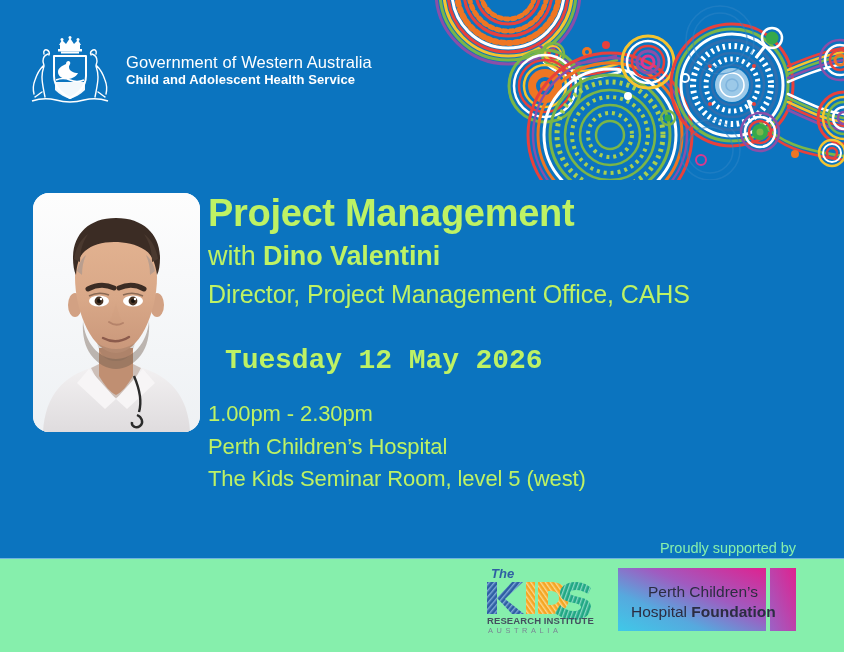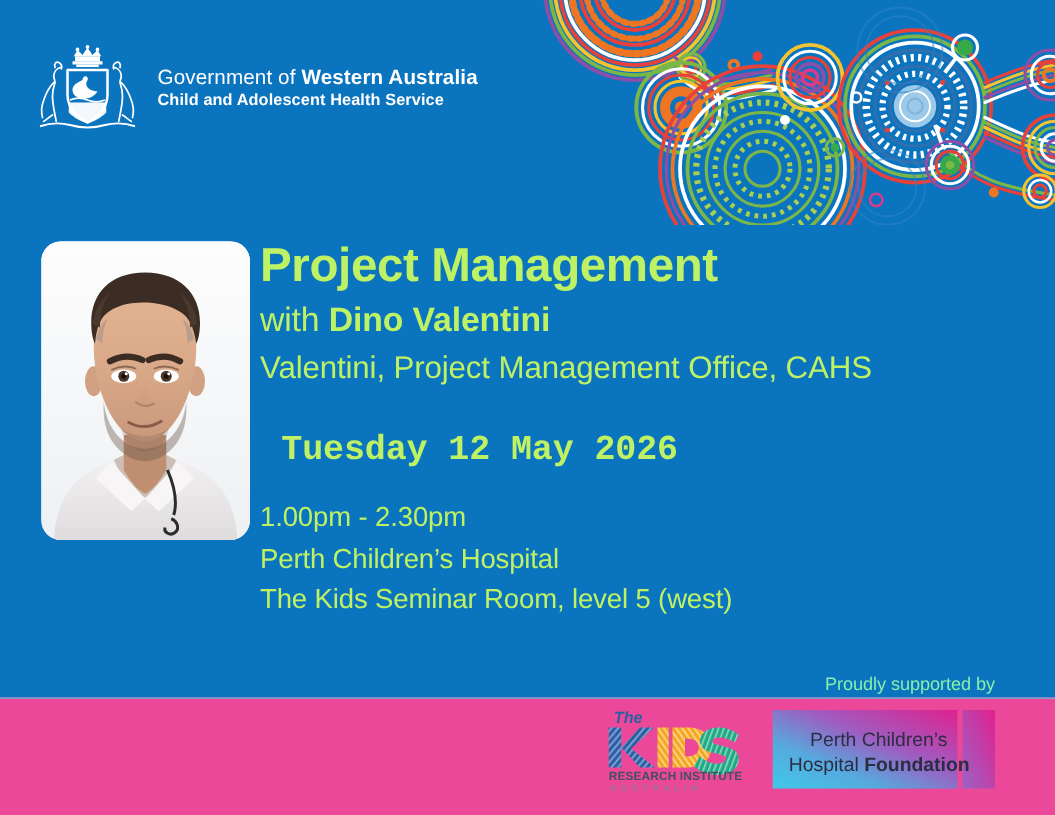--- a/index.html
+++ b/index.html
@@ -43,21 +43,21 @@
     align-items: center;
     gap: 12px;
   }
   #crest { width: 88px; height: 72px; display: block; }
   .gov-text {
     color: #ffffff;
     line-height: 1.22;
     letter-spacing: 0.1px;
   }
   .gov-line1 { font-size: 16.5px; font-weight: 400; white-space: nowrap; }
-  .gov-line1 b { font-weight: 700; }
+  .gov-line1 b { font-weight: 400; }
   .gov-line2 { font-size: 13px; font-weight: 700; white-space: nowrap; }
 
   
   #portrait {
     position: absolute;
     left: 33px;
     top: 193px;
     width: 167px;
     height: 239px;
     border-radius: 16px;
@@ -125,21 +125,21 @@
     font-size: 14.5px;
     font-weight: 400;
     letter-spacing: -0.05px;
   }
   #footer {
     position: absolute;
     left: 0;
     bottom: 0;
     width: 844px;
     height: 93px;
-    background: #ec4899;
+    background: #86efac;
     border-top: 1px solid #6fb4de;
   }
   #footer-logos {
     position: absolute;
     right: 48px;
     top: 5px;
     display: flex;
     align-items: center;
     gap: 22px;
   }
@@ -418,21 +418,21 @@
       <path d="M64 150 q19 12 38 0 q-4 18 -19 18 q-15 0 -19 -18 z" fill="#6d5a4c" opacity="0.22"></path>
 
       <path d="M44 78 c2 -8 5 -13 9 -16 c-3 7 -4 13 -4 20 z" fill="#9b9290" opacity="0.55"></path>
       <path d="M122 78 c-2 -8 -5 -13 -9 -16 c3 7 4 13 4 20 z" fill="#9b9290" opacity="0.55"></path>
     </svg>
   </div>
 
   <div id="main-text">
     <h1 class="title">Project Management</h1>
     <p class="with-line"><span>with </span><b>Dino Valentini</b></p>
-    <p class="role">Valentini, Project Management Office, CAHS</p>
+    <p class="role">Director, Project Management Office, CAHS</p>
 
     <div class="details">
       <p class="detail-date">Tuesday 12 May 2026</p>
       <p class="detail-line">1.00pm - 2.30pm</p>
       <p class="detail-line">Perth Children’s Hospital</p>
       <p class="detail-line">The Kids Seminar Room, level 5 (west)</p>
     </div>
   </div>
 
   <div id="supported-by">Proudly supported by</div>

